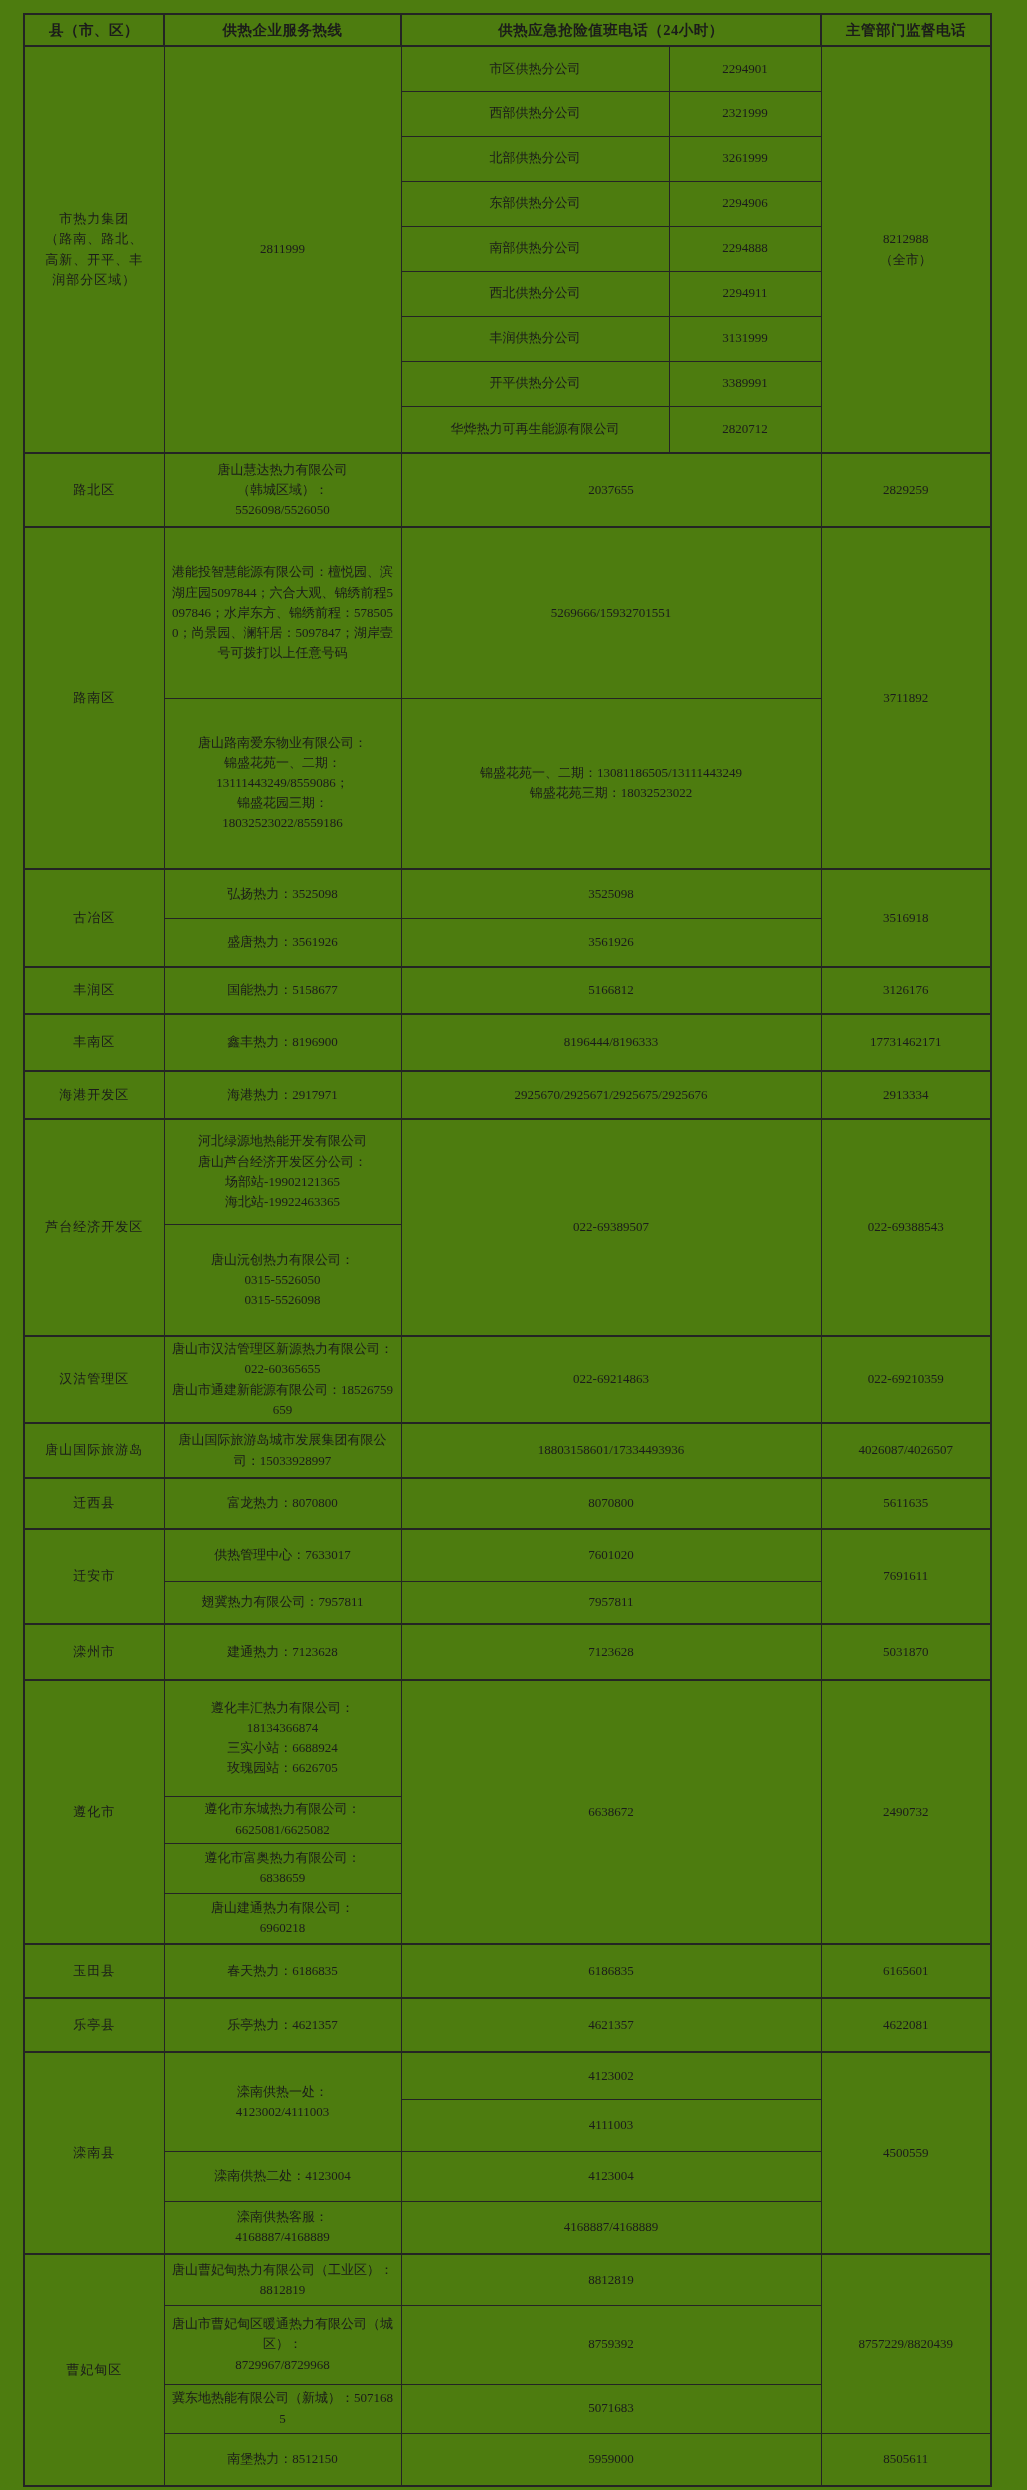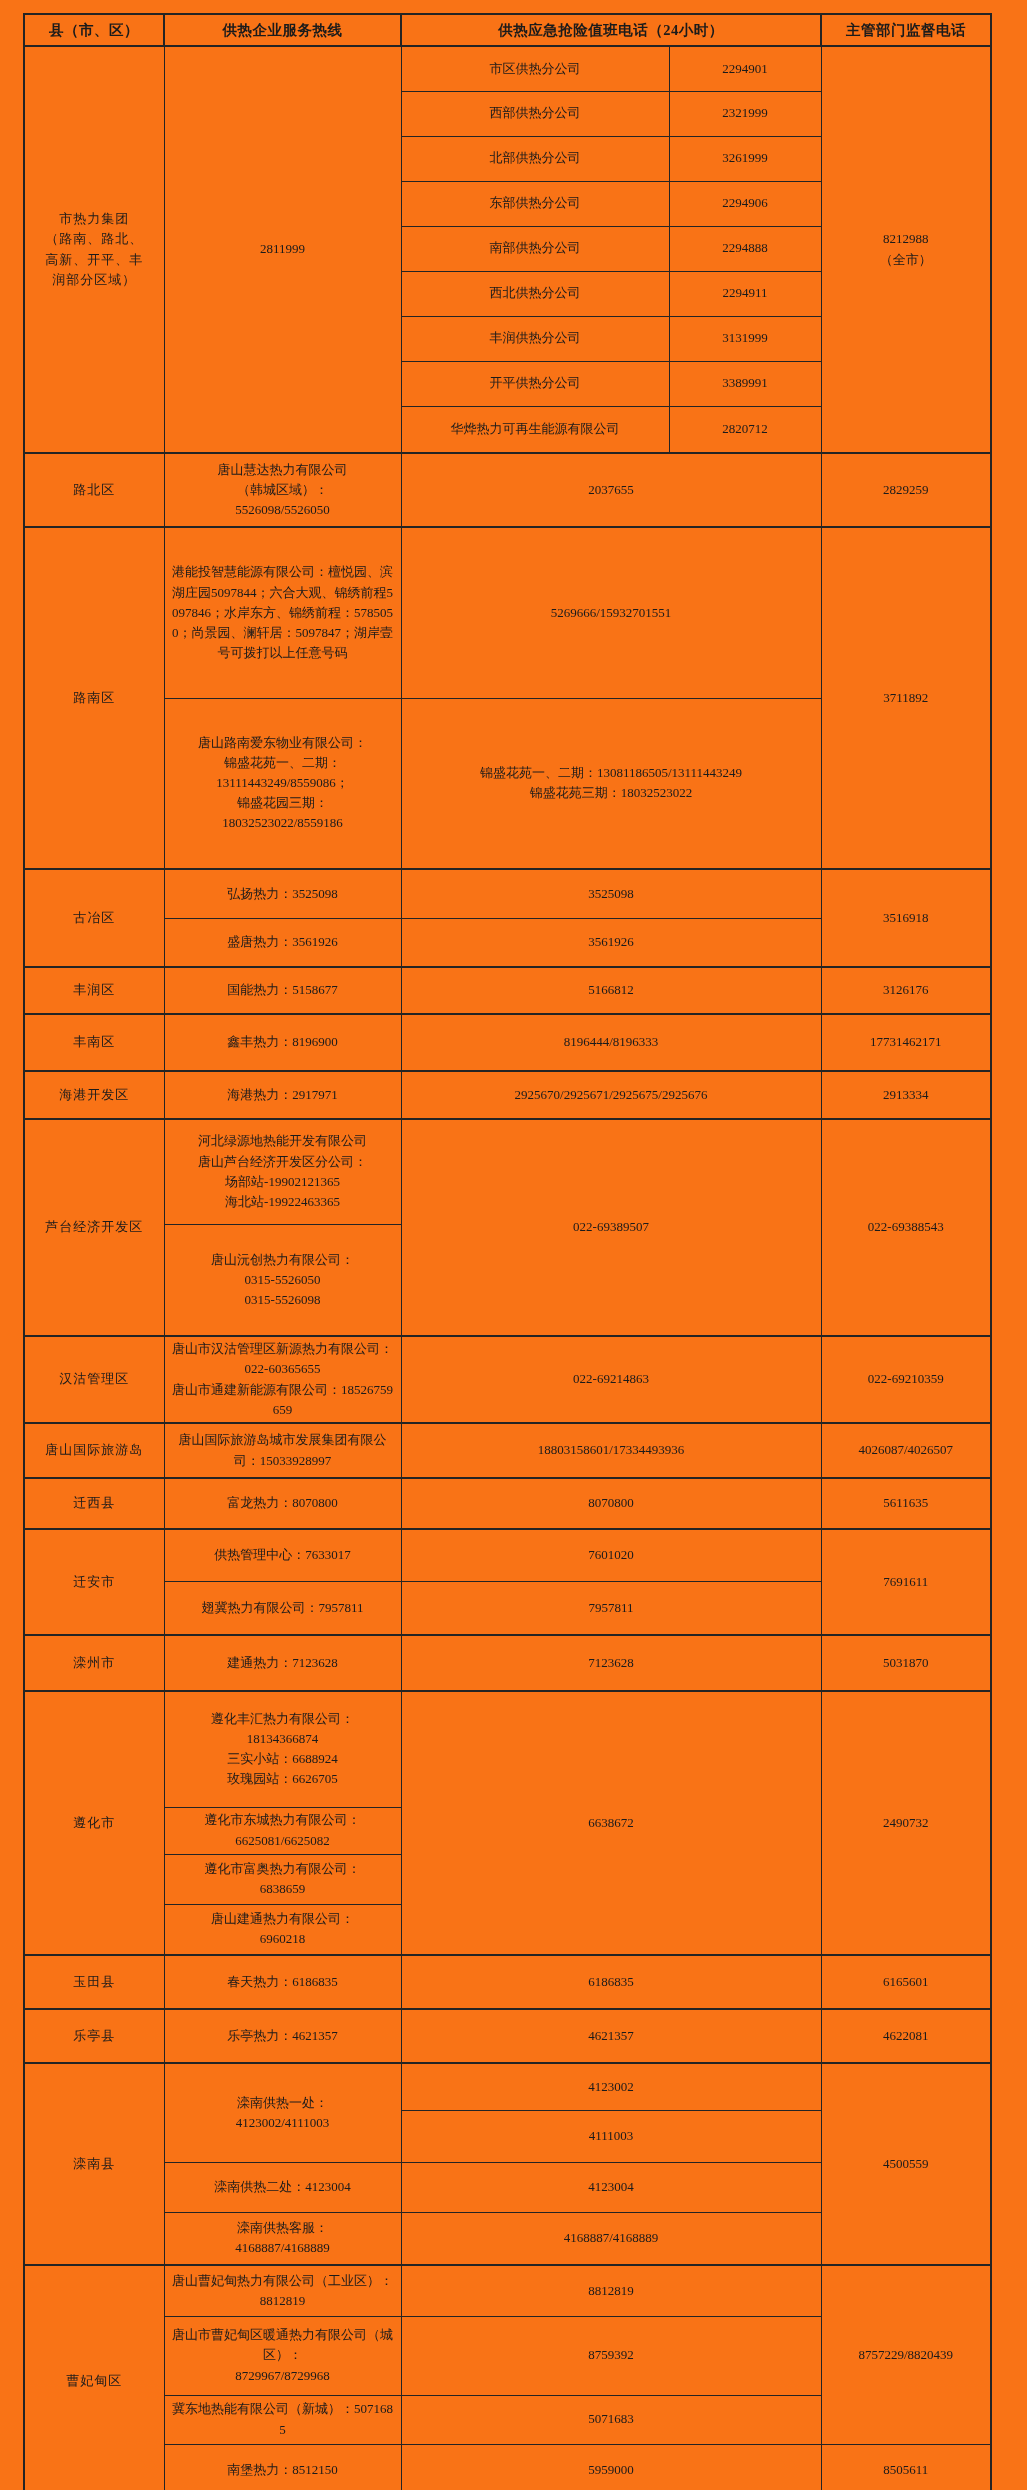--- a/index.html
+++ b/index.html
@@ -4,21 +4,21 @@
 <style>
   html, body {
     margin: 0;
     padding: 0;
     background: #ffffff;
     font-family: "Liberation Serif", "DejaVu Serif", serif;
   }
   .page {
     width: 1027px;
     height: 2490px;
-    background: #f97316;
+    background: #4d7c0f;
     box-sizing: border-box;
     padding: 13px 0 0 23px;
   }
   table.hotline {
     border-collapse: collapse;
     table-layout: fixed;
     width: 967px;
     border: 2px solid #242424;
   }
   table.hotline th,
@@ -197,21 +197,21 @@
           <td>富龙热力：8070800</td>
           <td colspan="2">8070800</td>
           <td>5611635</td>
         </tr>
         <tr class="section-start" style="height: 52px;">
           <td rowspan="2" class="district">迁安市</td>
           <td>供热管理中心：7633017</td>
           <td colspan="2">7601020</td>
           <td rowspan="2">7691611</td>
         </tr>
-        <tr style="height: 54px;">
+        <tr style="height: 43px;">
           <td>翅冀热力有限公司：7957811</td>
           <td colspan="2">7957811</td>
         </tr>
         <tr class="section-start" style="height: 56px;">
           <td class="district">滦州市</td>
           <td>建通热力：7123628</td>
           <td colspan="2">7123628</td>
           <td>5031870</td>
         </tr>
         <tr class="section-start" style="height: 116px;">

